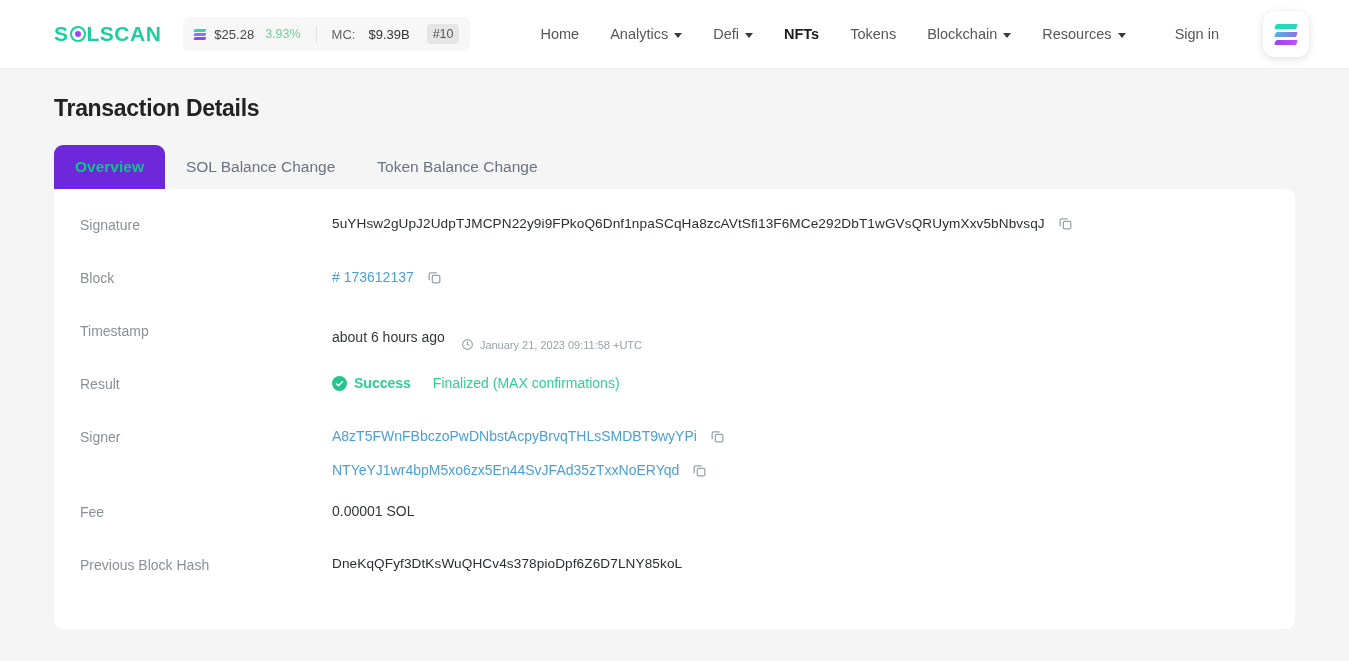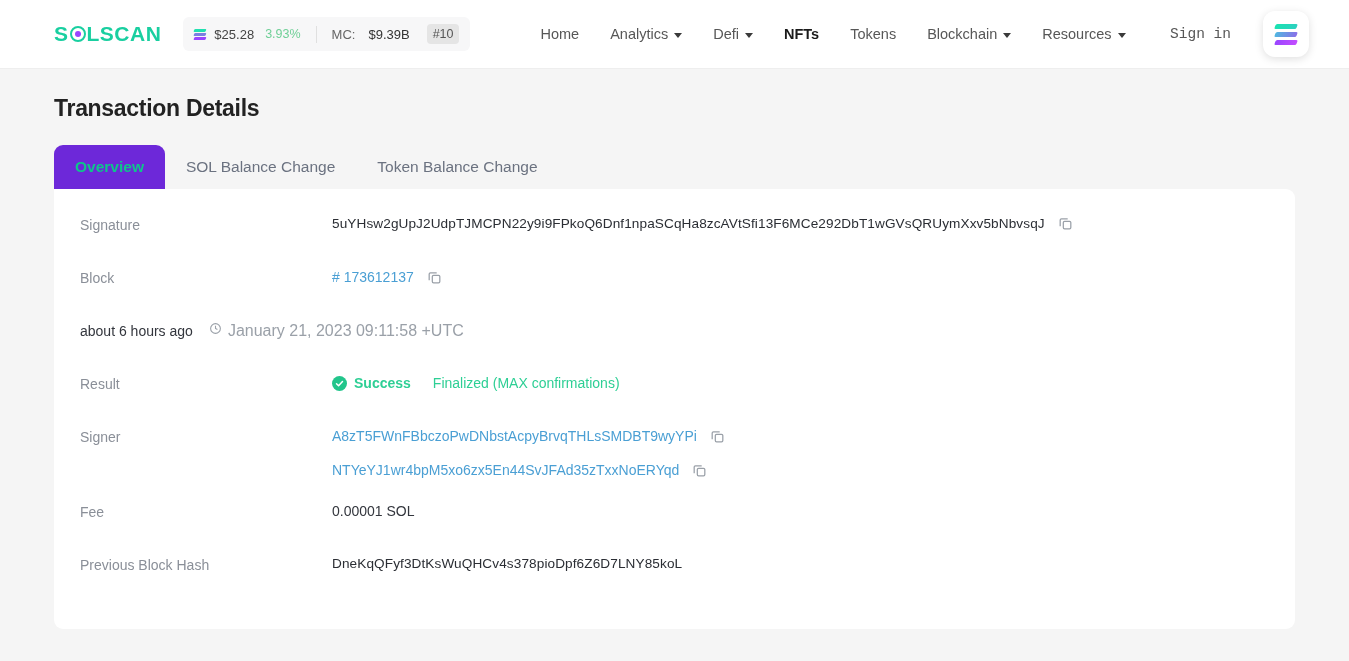--- a/index.html
+++ b/index.html
@@ -67,21 +67,21 @@
     cursor: pointer; white-space: nowrap;
   }
   .nav-item.active { color: #1b1b1b; font-weight: 700; }
   .caret {
     width: 0; height: 0; border-left: 4.5px solid transparent;
     border-right: 4.5px solid transparent; border-top: 5.5px solid #3a3a3a;
     margin-top: 2px;
   }
   .nav-right {
     position: absolute; right: 40px;
-    display: flex; align-items: center; gap: 32px; font-family: Liberation Mono, monospace;
+    display: flex; align-items: center; gap: 44px;
   }
   .signin { font-size: 14.5px; color: #575757; cursor: pointer; }
   .sol-btn {
     width: 46px; height: 46px; border-radius: 12px; background: #fff;
     box-shadow: 0 2px 9px rgba(0,0,0,.13);
     display: flex; flex-direction: column; align-items: center;
     justify-content: center; gap: 3px; cursor: pointer;
   }
   .sol-btn i {
     display: block; width: 22px; height: 5px; border-radius: 1.5px;
@@ -142,21 +142,21 @@
 
   .ok-badge { display: flex; align-items: center; gap: 7px; font-weight: bold; }
   .check {
     width: 15px; height: 15px; border-radius: 50%; background: #22c58b;
     display: flex; align-items: center; justify-content: center;
   }
   .ok-text { color: #2ecf95; font-size: 14px; }
   .finalized { color: #2ecf95; font-size: 14px; margin-left: 22px; }
 
   .ts-main { color: #33363d; font-size: 14px; }
-  .ts-sub { color: #9aa0a8; font-size: 16px; margin-left: 16px; display: flex; align-items: flex-start; gap: 6px; }
+  .ts-sub { color: #9aa0a8; font-size: 11px; margin-left: 16px; display: flex; align-items: center; gap: 6px; margin-top: 16px; }
 </style>
 </head>
 <body>
 
 <div class="navbar">
   <div class="logo">
     <span>S</span>
     <span class="dot-o"></span>
     <span>LSCAN</span>
   </div>
@@ -245,20 +245,21 @@
       <span class="copy-ico">
         <svg width="15" height="15" viewBox="0 0 24 24" fill="none" stroke="#9aa0a8" stroke-width="2">
           <rect x="8.5" y="8.5" width="12" height="12" rx="2"></rect>
           <path d="M15.5 4.5H5.5a2 2 0 0 0-2 2v10"></path>
         </svg>
       </span>
     </div>
   </div>
 
   <div class="row" style="margin-top:17px;">
+    <div class="row-label">Timestamp</div>
     <div class="row-value">
       <span class="ts-main">about 6 hours ago</span>
       <span class="ts-sub">
         <svg width="13" height="13" viewBox="0 0 24 24" fill="none" stroke="#9aa0a8" stroke-width="2">
           <circle cx="12" cy="12" r="9"></circle>
             <path d="M12 7v5l3.5 2"></path>
         </svg>
         <span>January 21, 2023 09:11:58 +UTC</span>
       </span>
     </div>

